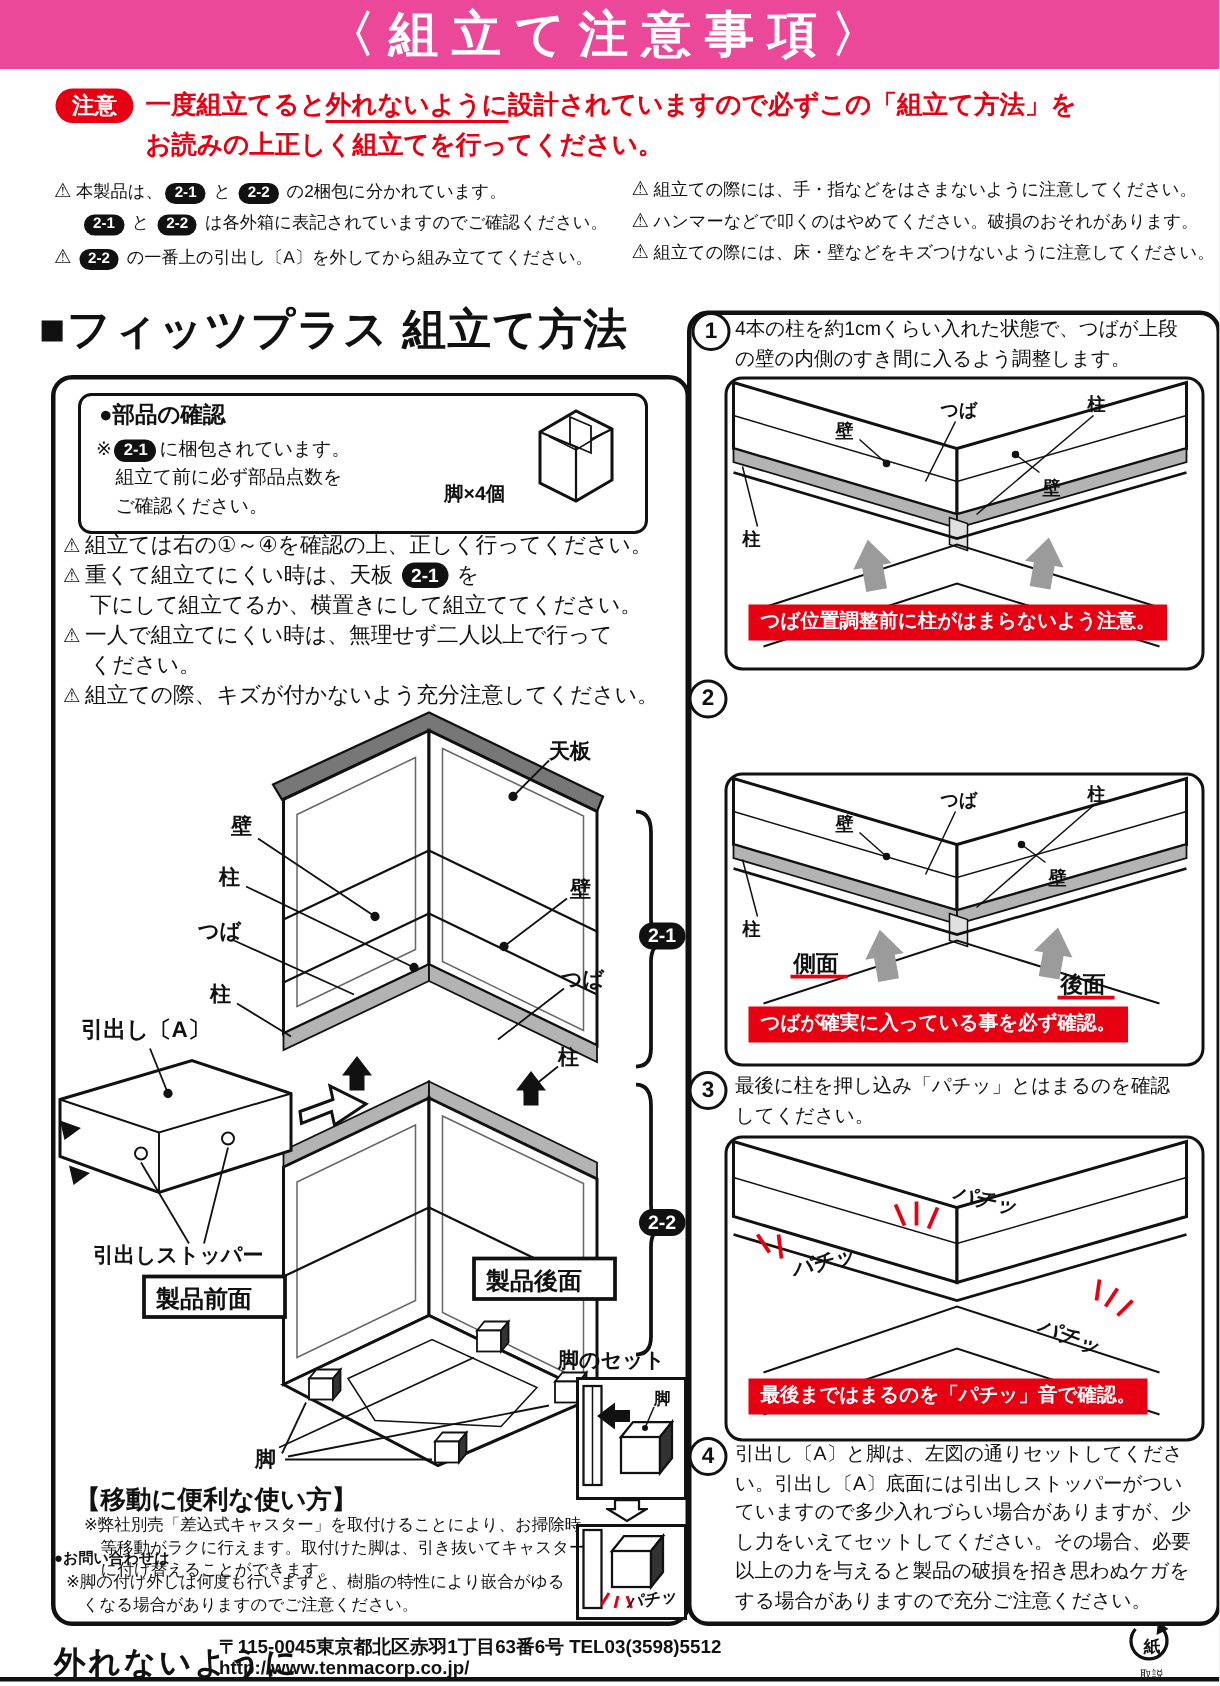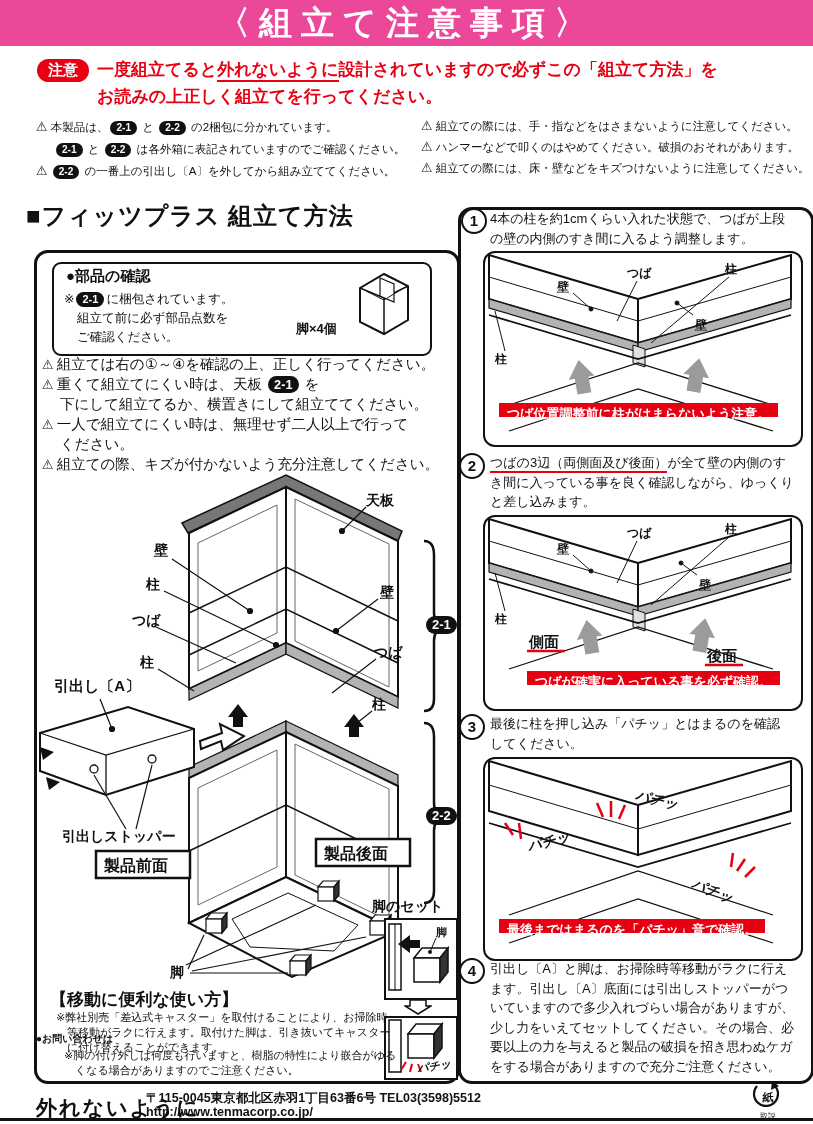--- a/index.html
+++ b/index.html
@@ -19,41 +19,41 @@
   .notes .row{height:21px;line-height:21px;}
   .notes-left{left:36px;top:116px;width:386px;}
   .notes-left .row{height:22px;line-height:22px;}
   .notes-right{left:421px;top:115px;width:390px;}
   .row.indent{padding-left:18px;}
   .warn-icon{font-size:13px;margin-right:3px;}
   .seg-badge{display:inline-block;background:#111;color:#fff;font-weight:bold;font-size:0.88em;
              border-radius:9px;padding:0 6px;line-height:1.35;margin:0 2px;vertical-align:baseline;}
   .seg-u{border-bottom:2px solid #e60012;padding-bottom:1px;}
   
-  .heading{left:26px;top:200px;font-size:24px;font-weight:900;letter-spacing:1px;white-space:nowrap;}
+  .heading{left:26px;top:200px;font-size:29px;font-weight:900;letter-spacing:1px;white-space:nowrap;}
   
   .big-box{border:3px solid #111;border-radius:14px;background:transparent;}
   .left-box{left:34px;top:250px;width:420px;height:828px;}
   .right-box{left:458px;top:207px;width:350px;height:871px;}
   
   .parts-box{left:52px;top:262px;width:376px;height:90px;border:2px solid #111;border-radius:9px;}
   .parts-title{left:66px;top:267px;font-size:15px;font-weight:bold;white-space:nowrap;}
   .parts-note{left:64px;top:290px;font-size:12.5px;line-height:19px;white-space:nowrap;}
   .parts-note .cont{padding-left:13px;}
   .leg-count{left:296px;top:320px;font-size:13px;font-weight:bold;white-space:nowrap;}
   
   .warnings{left:42px;top:354px;width:410px;font-size:14.5px;line-height:20px;white-space:nowrap;}
   .warnings .row{height:20px;}
   
   .circ-num{width:22px;height:22px;border:2px solid #111;border-radius:50%;text-align:center;
             line-height:22px;font-size:15px;font-weight:bold;background:#fff;}
   .step-text{font-size:13px;line-height:19.5px;}
   .diagram-frame{border:2.5px solid #111;border-radius:12px;background:#fff;}
   .step-caption{position:absolute;background:#e60012;color:#fff;font-size:13px;font-weight:bold;
-                height:14px;line-height:21px;padding:0 8px;white-space:nowrap;}
+                height:24px;line-height:21px;padding:0 8px;white-space:nowrap;}
   
   .legset-title{left:372px;top:898px;font-size:14px;font-weight:bold;white-space:nowrap;}
   .mini-frame{border:2px solid #111;background:#fff;}
   
   .move-title{left:50px;top:988px;font-size:17px;font-weight:900;white-space:nowrap;}
   .move-note{font-size:11px;line-height:15px;padding-left:11px;text-indent:-11px;}
   
   .contact-label{left:36px;top:1032px;font-size:10px;font-weight:bold;}
   .company{left:36px;top:1094px;font-size:21px;font-weight:900;letter-spacing:2px;white-space:nowrap;}
   .address{left:146px;top:1090px;font-size:12.5px;font-weight:bold;white-space:nowrap;}
@@ -255,21 +255,21 @@
         <line x1="20" y1="44" x2="15" y2="52"></line>
           <line x1="26" y1="46" x2="24" y2="54"></line>
           <line x1="32" y1="46" x2="35" y2="54"></line>
       </g>
       <text x="32" y="54" font-size="11" font-weight="bold" font-style="italic" fill="#e60012" transform="rotate(-8 32 54)">パチッ</text>
     </svg>
   </div>
 
   <div class="abs move-title">【移動に便利な使い方】</div>
   <div class="abs move-note" style="left:56px;top:1010px;width:326px;">※弊社別売「差込式キャスター」を取付けることにより、お掃除時等移動がラクに行えます。取付けた脚は、引き抜いてキャスターに付け替えることができます。</div>
-  <div class="abs move-note" style="left:64px;top:1048px;width:326px;">※脚の付け外しは何度も行いますと、樹脂の特性により嵌合がゆるくなる場合がありますのでご注意ください。</div>
+  <div class="abs move-note" style="left:44px;top:1048px;width:326px;">※脚の付け外しは何度も行いますと、樹脂の特性により嵌合がゆるくなる場合がありますのでご注意ください。</div>
 
   <div class="abs circ-num" style="left:461px;top:208px;">1</div>
   <div class="abs step-text" style="left:490px;top:209px;width:306px;"><span class="seg-text">4本の柱を約1cmくらい入れた状態で、つばが上段の壁の内側のすき間に入るよう調整します。</span></div>
   <div class="abs diagram-frame" style="left:483px;top:251px;width:316px;height:192px;">
     <svg width="311" height="187" viewBox="0 0 311 187">
       <g stroke="#111" fill="#fff">
         <path d="M4,2 L153,46 L153,90 L4,46 Z" stroke-width="2"></path>
         <path d="M153,46 L306,2 L306,46 L153,90 Z" stroke-width="2"></path>
         <path d="M4,24 L153,68 L306,24" fill="none" stroke-width="1"></path>
         <path d="M4,46 L153,90 L153,99 L4,55 Z" fill="#b3b3b3" stroke-width="1.2"></path>
@@ -295,21 +295,20 @@
       <text x="72" y="38" font-size="12" font-weight="bold">壁</text>
       <text x="142" y="24" font-size="12" font-weight="bold">つば</text>
       <text x="240" y="20" font-size="12" font-weight="bold">柱</text>
       <text x="210" y="76" font-size="12" font-weight="bold">壁</text>
       <text x="10" y="110" font-size="12" font-weight="bold">柱</text>
     </svg>
     <div class="step-caption" style="left:14px;top:150px;">つば位置調整前に柱がはまらないよう注意。</div>
   </div>
 
   <div class="abs circ-num" style="left:459px;top:453px;">2</div>
-  <div class="abs step-text" style="left:490px;top:453px;width:308px;"><span class="seg-u">つばの3辺（両側面及び後面）</span><span class="seg-text">が全て壁の内側のすき間に入っている事を良く確認しながら、ゆっくりと差し込みます。</span></div>
   <div class="abs diagram-frame" style="left:483px;top:515px;width:316px;height:192px;">
     <svg width="311" height="187" viewBox="0 0 311 187">
       <g stroke="#111" fill="#fff">
         <path d="M4,2 L153,46 L153,90 L4,46 Z" stroke-width="2"></path>
         <path d="M153,46 L306,2 L306,46 L153,90 Z" stroke-width="2"></path>
         <path d="M4,24 L153,68 L306,24" fill="none" stroke-width="1"></path>
         <path d="M4,46 L153,90 L153,99 L4,55 Z" fill="#b3b3b3" stroke-width="1.2"></path>
         <path d="M153,90 L306,46 L306,55 L153,99 Z" fill="#b3b3b3" stroke-width="1.2"></path>
         <path d="M148,92 L160,96 L160,114 L148,110 Z" fill="#e0e0e0" stroke-width="1"></path>
         <path d="M4,62 L153,106 L306,62" fill="none" stroke-width="1.8"></path>
@@ -331,21 +330,21 @@
       <text x="72" y="36" font-size="12" font-weight="bold">壁</text>
       <text x="142" y="20" font-size="12" font-weight="bold">つば</text>
       <text x="240" y="16" font-size="12" font-weight="bold">柱</text>
       <text x="214" y="72" font-size="12" font-weight="bold">壁</text>
       <text x="10" y="106" font-size="12" font-weight="bold">柱</text>
       <text x="44" y="130" font-size="15" font-weight="bold">側面</text>
       <line x1="42" y1="134" x2="80" y2="134" stroke="#e60012" stroke-width="2.5"></line>
       <text x="222" y="144" font-size="15" font-weight="bold">後面</text>
       <line x1="220" y1="148" x2="258" y2="148" stroke="#e60012" stroke-width="2.5"></line>
     </svg>
-    <div class="step-caption" style="left:14px;top:154px;margin-left:28px;">つばが確実に入っている事を必ず確認。</div>
+    <div class="step-caption" style="left:14px;top:154px;">つばが確実に入っている事を必ず確認。</div>
   </div>
 
   <div class="abs circ-num" style="left:459px;top:714px;">3</div>
   <div class="abs step-text" style="left:490px;top:714px;width:300px;"><span class="seg-text">最後に柱を押し込み「パチッ」とはまるのを確認してください。</span></div>
   <div class="abs diagram-frame" style="left:483px;top:757px;width:316px;height:200px;">
     <svg width="311" height="195" viewBox="0 0 311 195">
       <g stroke="#111" fill="#fff">
         <path d="M4,2 L153,46 L153,96 L4,52 Z" stroke-width="2"></path>
         <path d="M153,46 L306,2 L306,52 L153,96 Z" stroke-width="2"></path>
         <path d="M4,26 L153,70 L306,26" fill="none" stroke-width="1"></path>
@@ -366,21 +365,21 @@
       <g fill="#e60012" font-weight="bold" font-style="italic">
         <text x="150" y="40" font-size="14" transform="rotate(14 150 40)">パチッ</text>
         <text x="44" y="92" font-size="14" transform="rotate(-14 44 92)">パチッ</text>
         <text x="206" y="128" font-size="14" transform="rotate(22 206 128)">パチッ</text>
       </g>
     </svg>
     <div class="step-caption" style="left:14px;top:160px;">最後まではまるのを「パチッ」音で確認。</div>
   </div>
 
   <div class="abs circ-num" style="left:459px;top:958px;">4</div>
-  <div class="abs step-text" style="left:490px;top:959px;width:310px;"><span class="seg-text">引出し〔A〕と脚は、お掃除時等移動がラクに行えます。引出し〔A〕底面には引出しストッパーがついていますので多少入れづらい場合がありますが、少し力をいえてセットしてください。その場合、必要以上の力を与えると製品の破損を招き思わぬケガをする場合がありますので充分ご注意ください。</span></div>
+  <div class="abs step-text" style="left:490px;top:959px;width:310px;"><span class="seg-text">引出し〔A〕と脚は、左図の通りセットしてください。引出し〔A〕底面には引出しストッパーがついていますので多少入れづらい場合がありますが、少し力をいえてセットしてください。その場合、必要以上の力を与えると製品の破損を招き思わぬケガをする場合がありますので充分ご注意ください。</span></div>
 
   <div class="abs contact-label">●お問い合わせは</div>
   <div class="abs company">外れないように</div>
   <div class="abs address">〒115-0045東京都北区赤羽1丁目63番6号 TEL03(3598)5512</div>
   <div class="abs url">http://www.tenmacorp.co.jp/</div>
   <svg class="abs" style="left:748px;top:1080px;" width="40" height="42" viewBox="0 0 40 42">
     <path d="M26,5 A12,12 0 1 1 9,6" fill="none" stroke="#111" stroke-width="2.2"></path>
     <path d="M24,1 L31,6 L23,10 Z" fill="#111"></path>
     <text x="20" y="21" font-size="11" font-weight="bold" text-anchor="middle">紙</text>
     <text x="20" y="39" font-size="8" text-anchor="middle">取説</text>

